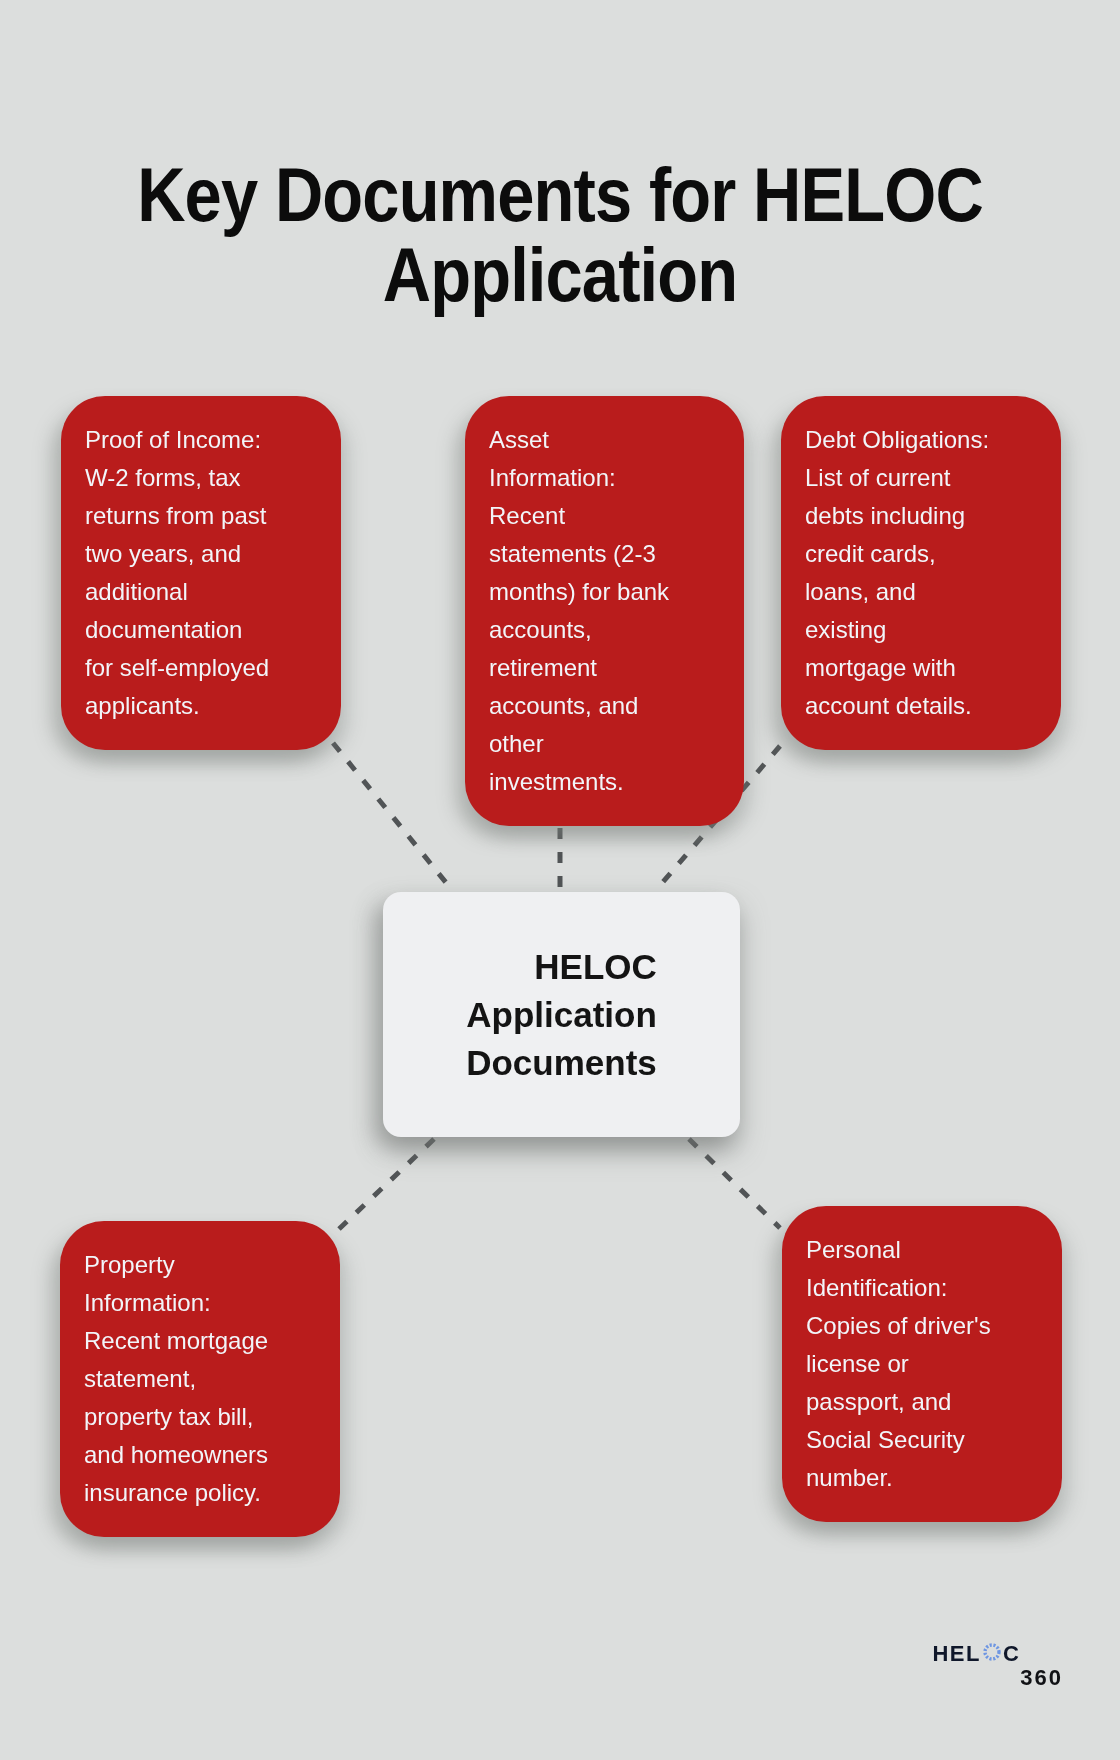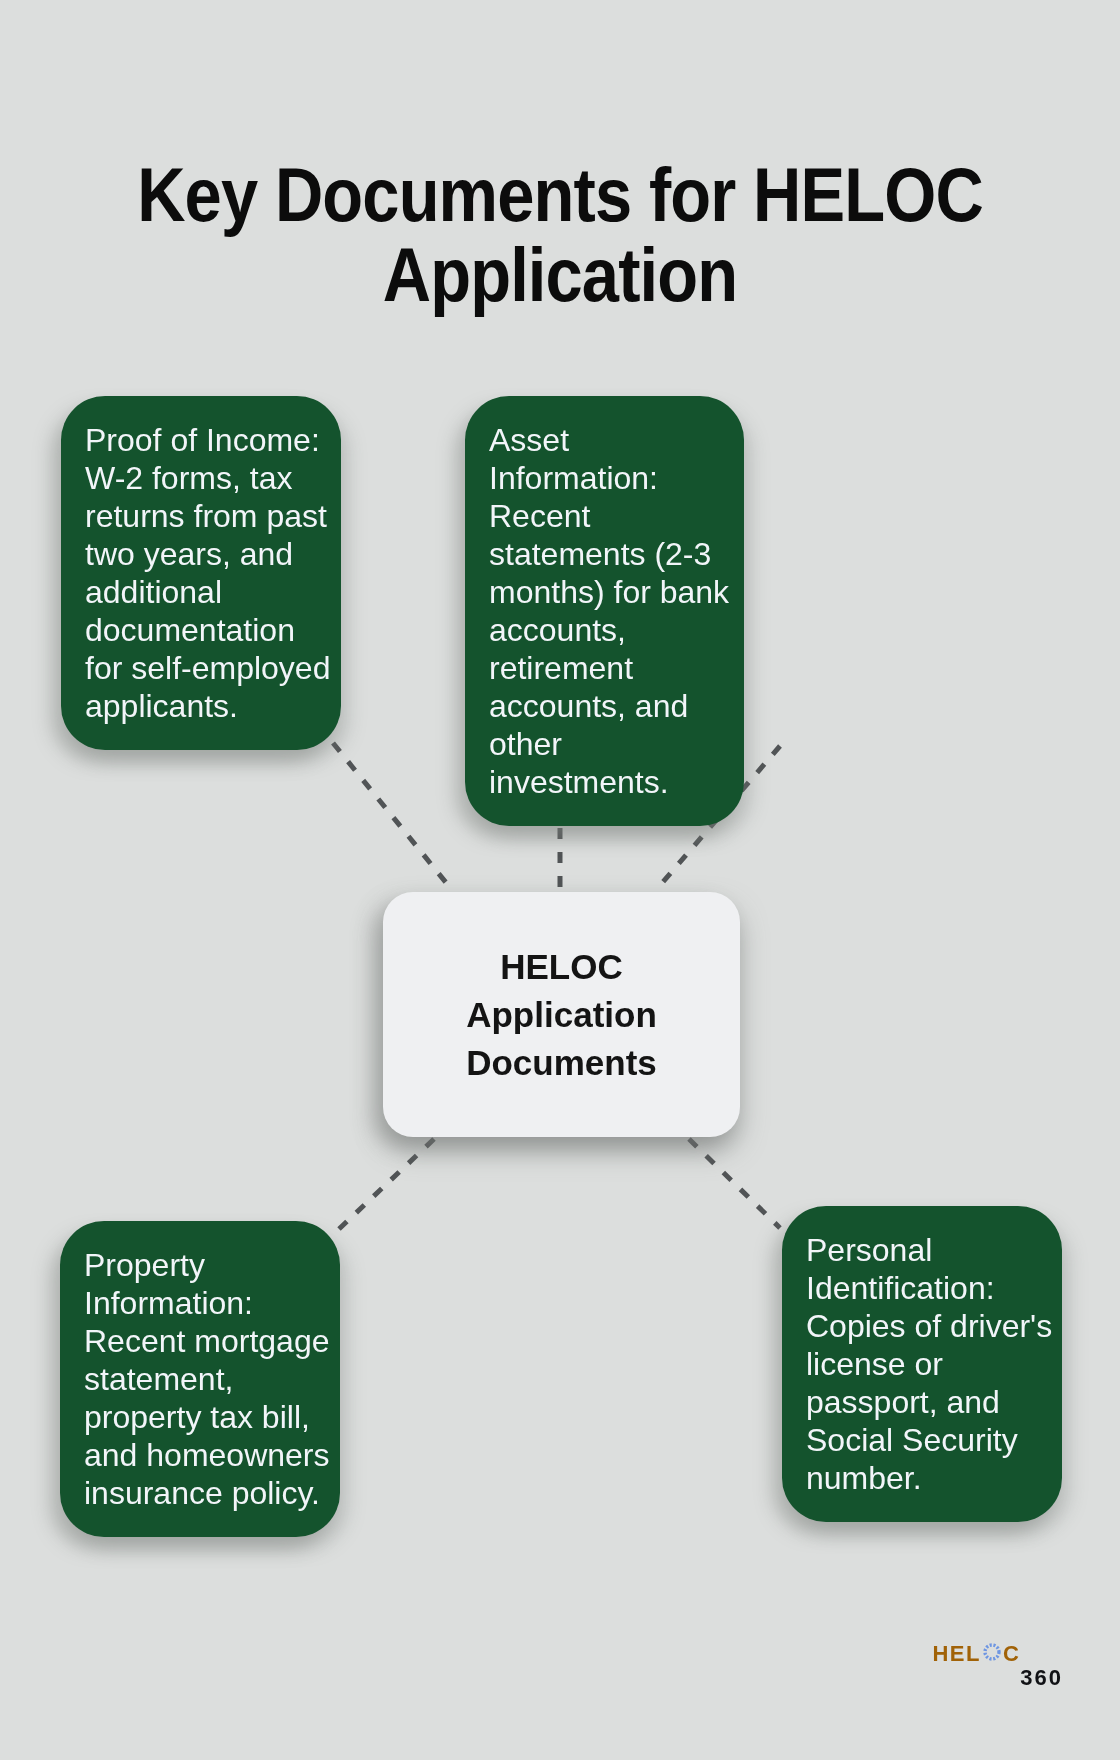--- a/index.html
+++ b/index.html
@@ -16,48 +16,48 @@
     font-size:76px;line-height:80px;font-weight:700;letter-spacing:-1px;
     transform:scaleX(0.88);transform-origin:top center;
     white-space:pre;
   }
 
   .connectors{position:absolute;inset:0;pointer-events:none;}
   .connectors line{stroke:#515456;stroke-width:5;stroke-dasharray:11 13;}
 
   .node{
     position:absolute;width:280px;box-sizing:border-box;
-    background:#14532d;border-radius:44px;
+    background:#b91c1c;border-radius:44px;
     padding:25px 24px;
-    color:#f2f5f9;font-size:32px;line-height:38px;font-weight:400;
+    color:#f2f5f9;font-size:24px;line-height:38px;font-weight:400;
     white-space:pre;
     box-shadow:-10px 12px 18px rgba(120,124,121,.40), 8px 12px 18px rgba(120,124,121,.28);
   }
   .node-income{left:61px;top:396px;}
   .node-asset{left:420px;top:396px;width:279px;margin-left:45px;}
   .node-debt{left:781px;top:396px;}
   .node-property{left:60px;top:1206px;margin-top:15px;}
   .node-personal{left:782px;top:1206px;}
 
   .center-node{
     position:absolute;left:383px;top:892px;width:357px;height:245px;box-sizing:border-box;
-    background:#eff0f2;border-radius:30px;
-    display:flex;align-items:center;justify-content:center;text-align:center;
+    background:#eff0f2;border-radius:18px;
+    display:flex;align-items:center;justify-content:center;text-align:right;
     color:#141414;font-size:35px;line-height:48px;font-weight:700;
     white-space:pre;
     box-shadow:0 14px 26px rgba(110,114,111,.50), -12px 10px 20px rgba(120,124,121,.35);
   }
 
   .logo{
     position:absolute;right:57px;top:1640px;height:28px;
     display:flex;align-items:center;
     font-weight:800;font-size:22px;letter-spacing:1.5px;
     user-select:none;
   }
-  .logo .blue{color:#a16207;}
+  .logo .blue{color:#0f172a;}
   .logo .dark{color:#111215;letter-spacing:2px;margin-top:48px;}
   .logo .ring{display:inline-block;margin:0 1px;transform:translateY(1px);}
 </style>
 </head>
 <body>
 
 <div class="stage">
 
   <h1 class="title">Key Documents for HELOC
 Application</h1>
@@ -83,20 +83,28 @@
 Information:
 Recent
 statements (2-3
 months) for bank
 accounts,
 retirement
 accounts, and
 other
 investments.</div>
 
+  <div class="node node-debt">Debt Obligations:
+List of current
+debts including
+credit cards,
+loans, and
+existing
+mortgage with
+account details.</div>
 
   <div class="center-node">HELOC
 Application
 Documents</div>
 
   <div class="node node-property">Property
 Information:
 Recent mortgage
 statement,
 property tax bill,

